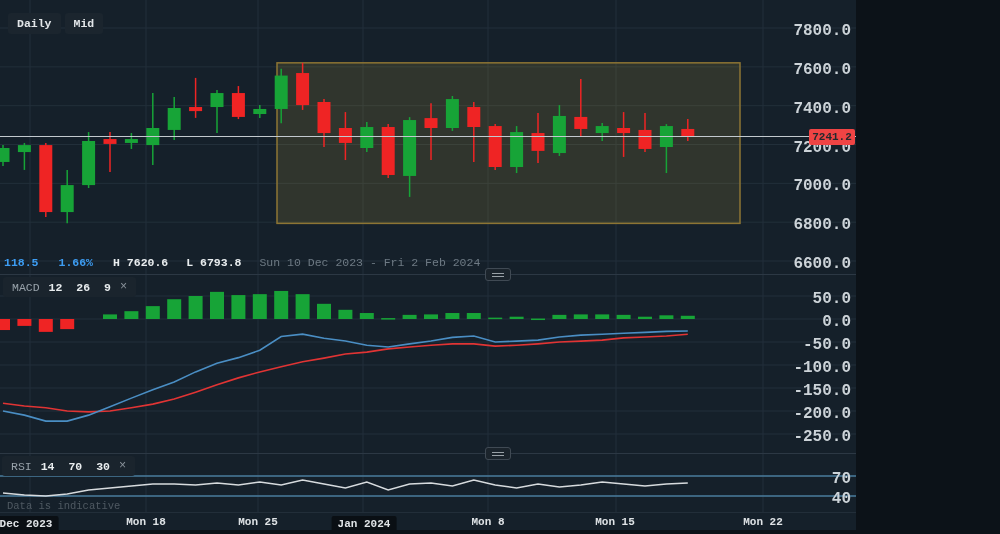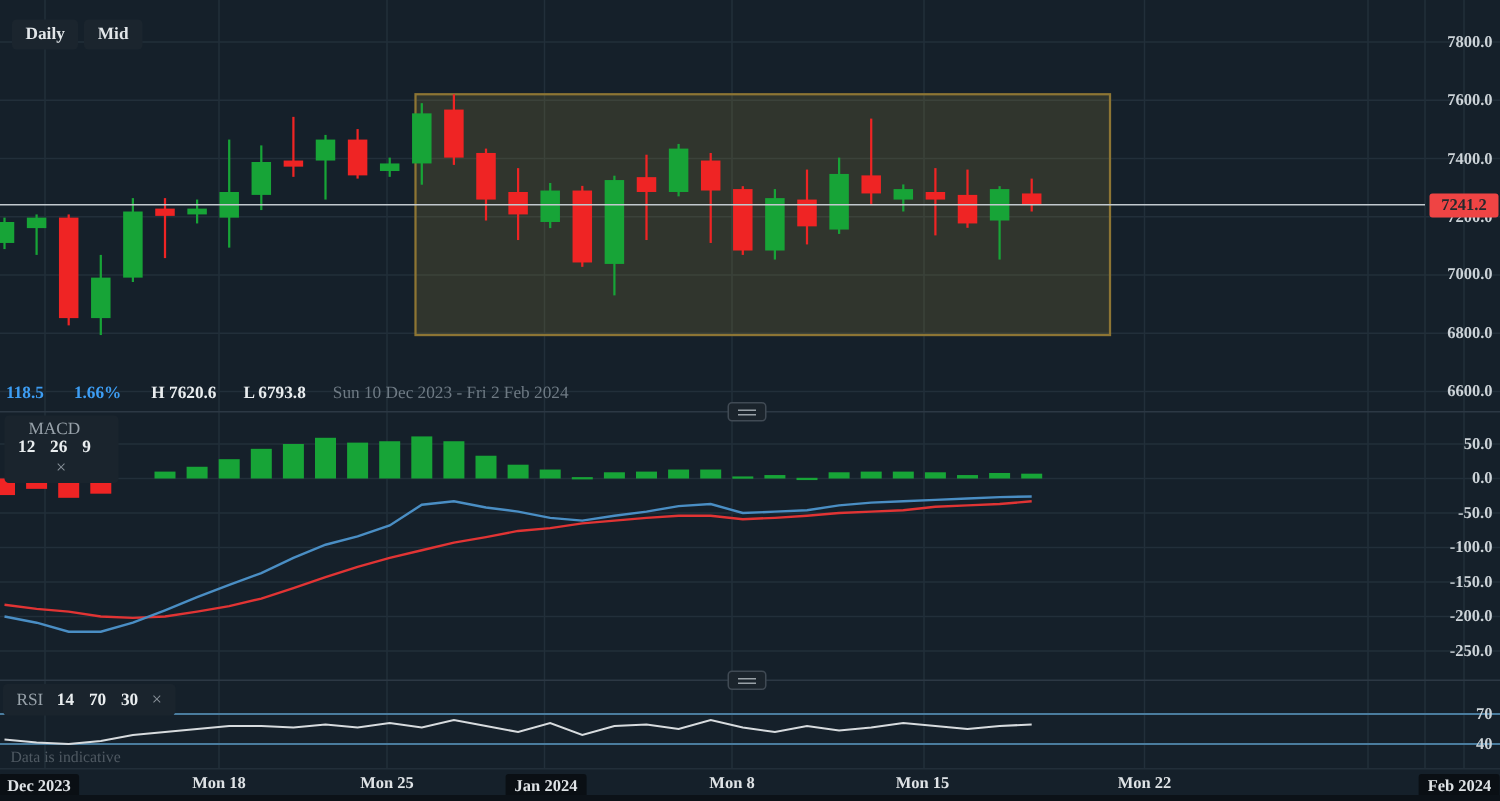--- a/index.html
+++ b/index.html
@@ -1,35 +1,35 @@
 <!DOCTYPE html>
 <html><head>
 <meta charset="utf-8">
 <style>
   html,body{margin:0;padding:0;background:#0c1218;}
-  #app{position:relative;width:1000px;height:534px;background:#15202a;overflow:hidden;
-       font-family:Liberation Serif, serif;-webkit-font-smoothing:antialiased;}
+  #app{position:relative;width:856px;height:534px;background:#15202a;overflow:hidden;
+       font-family:Liberation Mono, monospace;-webkit-font-smoothing:antialiased;}
   #chart-svg{position:absolute;left:0;top:0;}
   .tf-row{position:absolute;left:8px;top:13px;display:flex;gap:4px;z-index:5;}
   .tf-btn{background:#1b252e;color:#e2e6e9;font-size:11.5px;font-weight:bold;
           padding:4px 9px;border-radius:3px;cursor:pointer;}
   .info-bar{position:absolute;left:4px;top:256px;display:flex;align-items:center;
             font-size:11.5px;font-weight:bold;white-space:nowrap;z-index:5;}
   .info-blue{color:#3d9df3;text-align:right;}
   .info-hl{color:#e9edef;}
   .info-range{color:#6e7a84;font-weight:normal;}
   .gap20{margin-left:20px;} .gap18{margin-left:18px;}
   .ind-chip{position:absolute;background:#1a242d;border-radius:3px;display:inline-flex;
             align-items:center;padding:3px 9px;font-size:11.5px;white-space:nowrap;z-index:5;}
   .ind-name{color:#98a2aa;margin-right:9px;}
   .ind-params{color:#e9edef;font-weight:bold;word-spacing:7px;margin-right:9px;}
   .ind-close{color:#8a939b;font-size:12px;cursor:pointer;}
-  #macd-chip{left:3px;top:277px;flex-direction:column;}
+  #macd-chip{left:3px;top:277px;}
   #rsi-chip{left:2px;top:456px;}
-  .axis-label{position:absolute;right:5px;color:#ccd3d8;font-size:11px;font-weight:bold;
+  .axis-label{position:absolute;right:5px;color:#ccd3d8;font-size:16px;font-weight:bold;
               text-align:center;z-index:4;margin-left:14px;}
   .price-badge{position:absolute;right:1px;width:46px;background:#ef4444;color:#24292d;
                font-size:11px;font-weight:bold;text-align:center;padding:2px 0;
                border-radius:2px;z-index:6;}
   .x-label{position:absolute;top:516px;transform:translateX(-50%);color:#dfe3e6;
            font-size:11px;font-weight:bold;white-space:nowrap;z-index:4;}
   .x-chip{background:#0a0f14;padding:2px 6px;border-radius:2px;}
   .divider{position:absolute;left:0;width:1000px;height:1px;background:#2c3844;z-index:3;}
   .pane-handle{position:absolute;left:485px;width:24px;height:11px;background:#1b242c;
                border:1px solid #404a54;border-radius:3px;z-index:6;display:flex;

